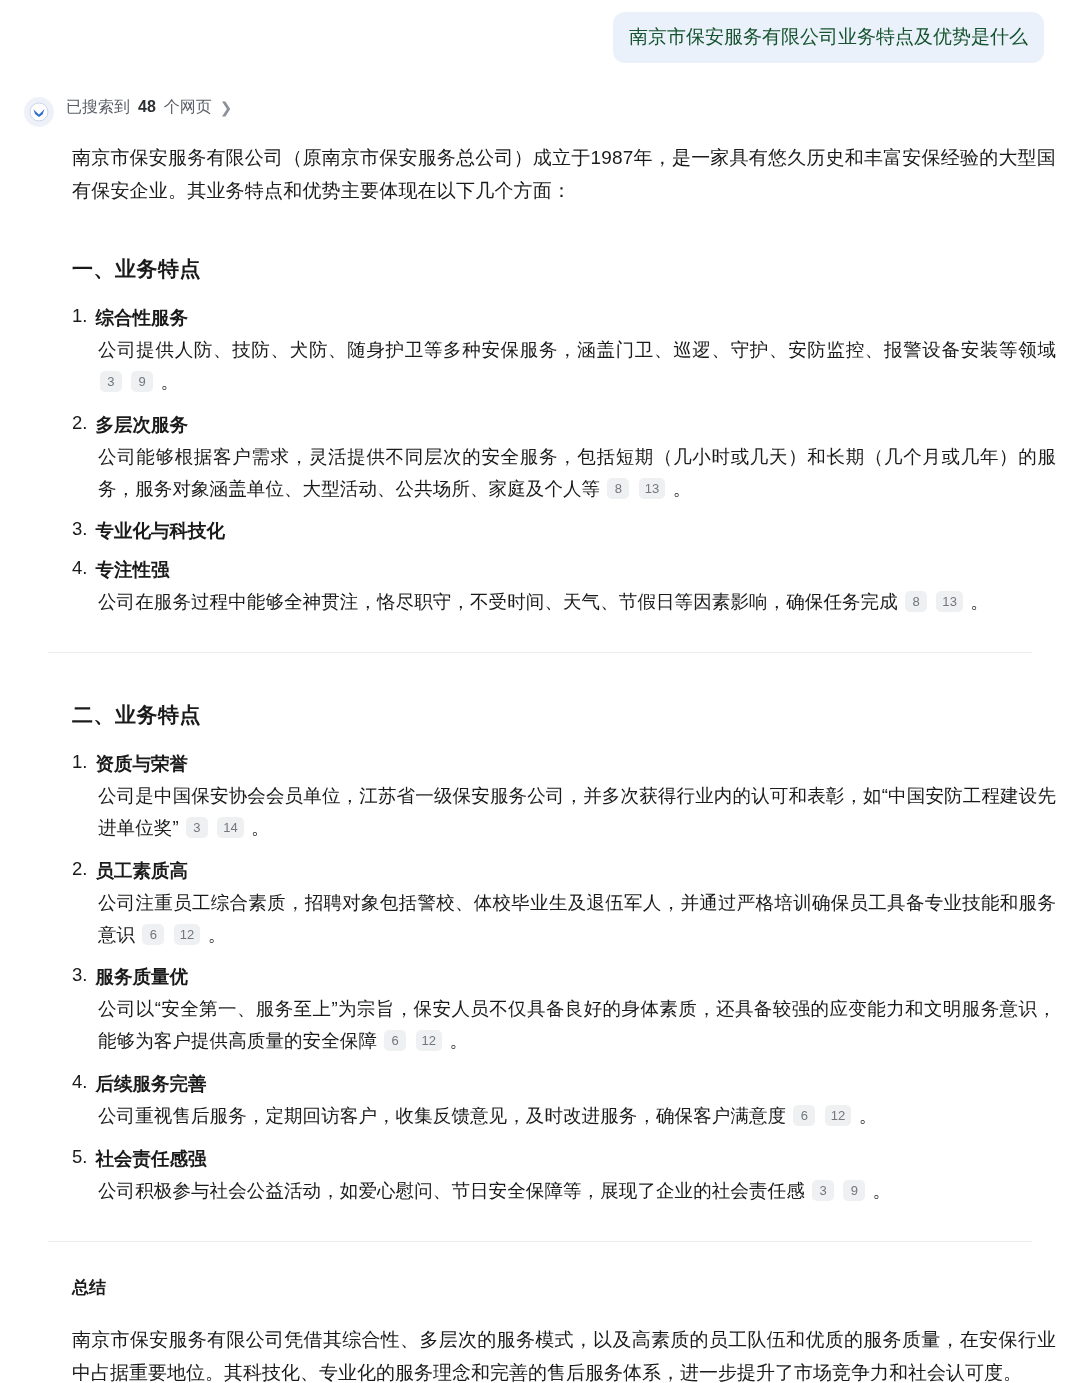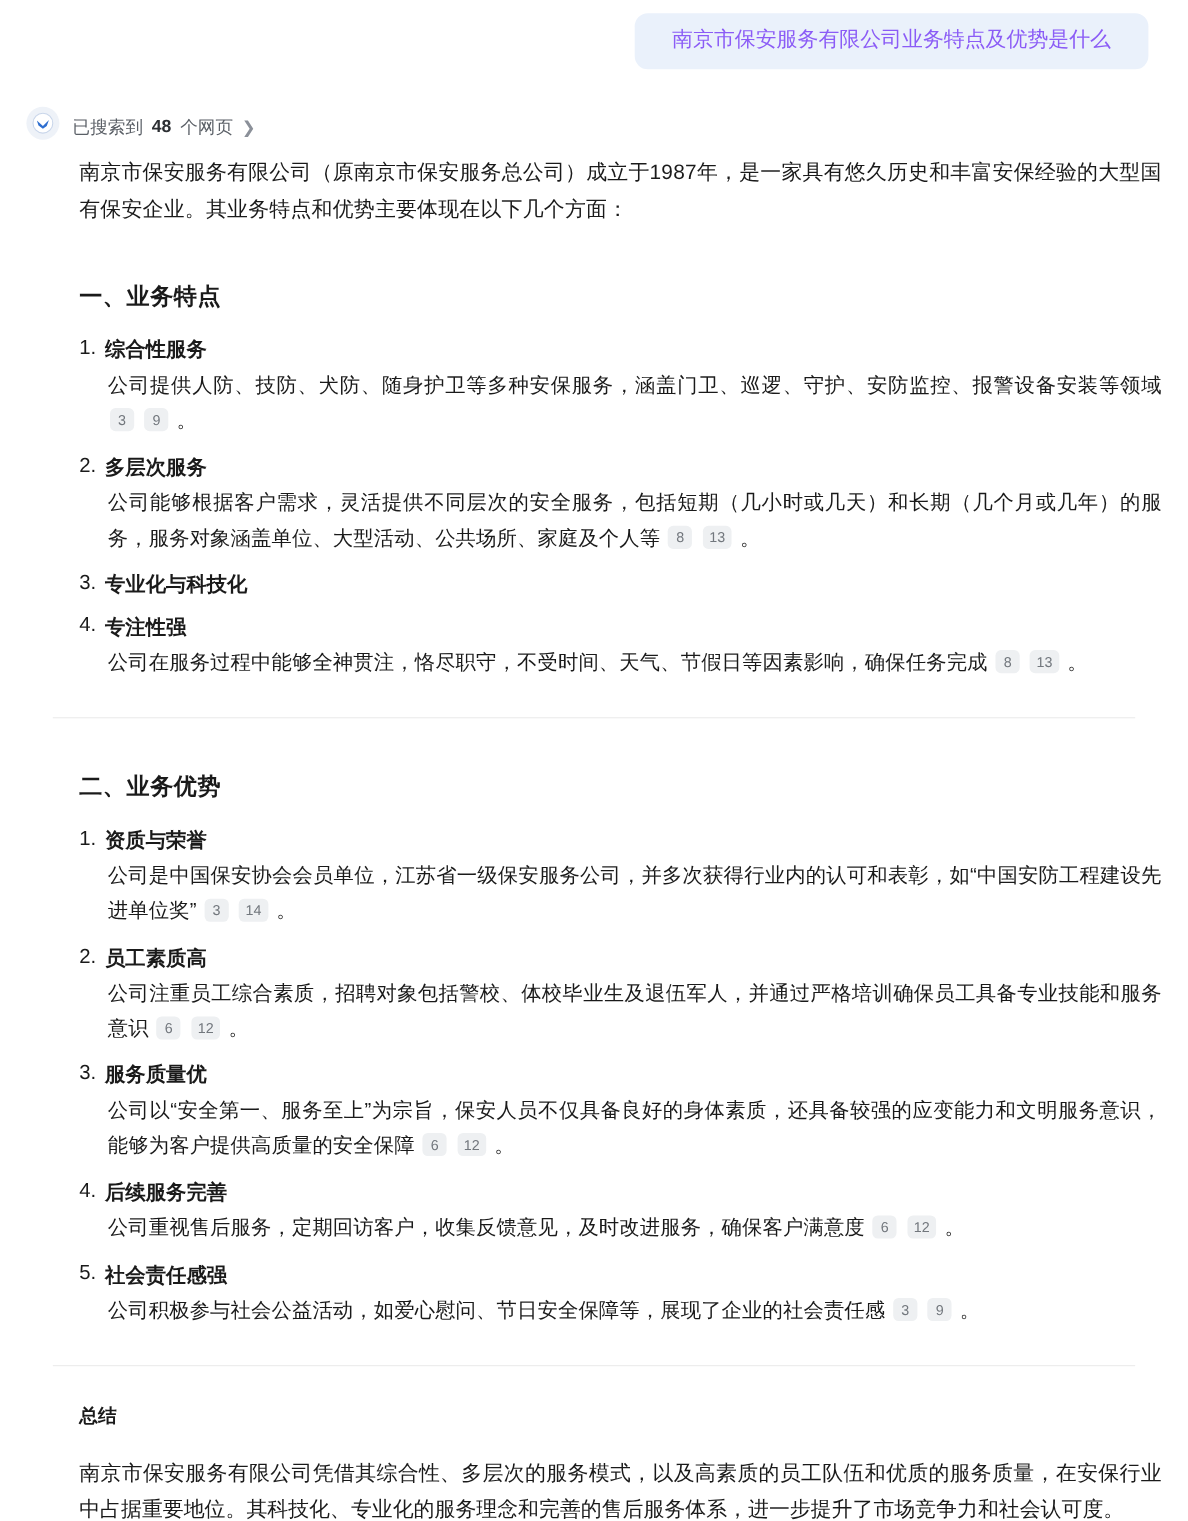--- a/index.html
+++ b/index.html
@@ -18,31 +18,31 @@
     padding-bottom: 20px;
   }
   
   .user-row {
     display: flex;
     justify-content: flex-end;
     padding: 12px 36px 0 0;
   }
   .user-bubble {
     background: #eaf1fb;
-    color: #8b5cf6;
+    color: #14532d;
     border-radius: 12px;
-    padding: 12px 34px;
+    padding: 12px 16px;
     font-size: 19px;
     line-height: 1.4;
     max-width: 700px;
   }
   
   .search-row {
     display: flex;
-    align-items: flex-end;
+    align-items: flex-start;
     gap: 12px;
     padding: 34px 0 0 24px;
   }
   .search-avatar {
     width: 30px; height: 30px;
     border-radius: 50%;
     background: #eef2f8;
     display: flex; align-items: center; justify-content: center;
     flex: 0 0 auto;
   }
@@ -202,21 +202,21 @@
           <span>公司在服务过程中能够全神贯注，恪尽职守，不受时间、天气、节假日等因素影响，确保任务完成</span>
           <span class="cite">8</span>
           <span class="cite">13</span>
           <span>。</span>
         </div>
       </li>
     </ol>
 
     <hr class="sep">
 
-    <h2 class="section">二、业务优势</h2>
+    <h2 class="section">二、业务特点</h2>
     <ol class="list">
       <li>
         <div class="item-title">
           <span class="item-num">1.</span>
           <span>资质与荣誉</span>
         </div>
         <div class="item-body">
           <span>公司是中国保安协会会员单位，江苏省一级保安服务公司，并多次获得行业内的认可和表彰，如“中国安防工程建设先进单位奖”</span>
           <span class="cite">3</span>
           <span class="cite">14</span>

